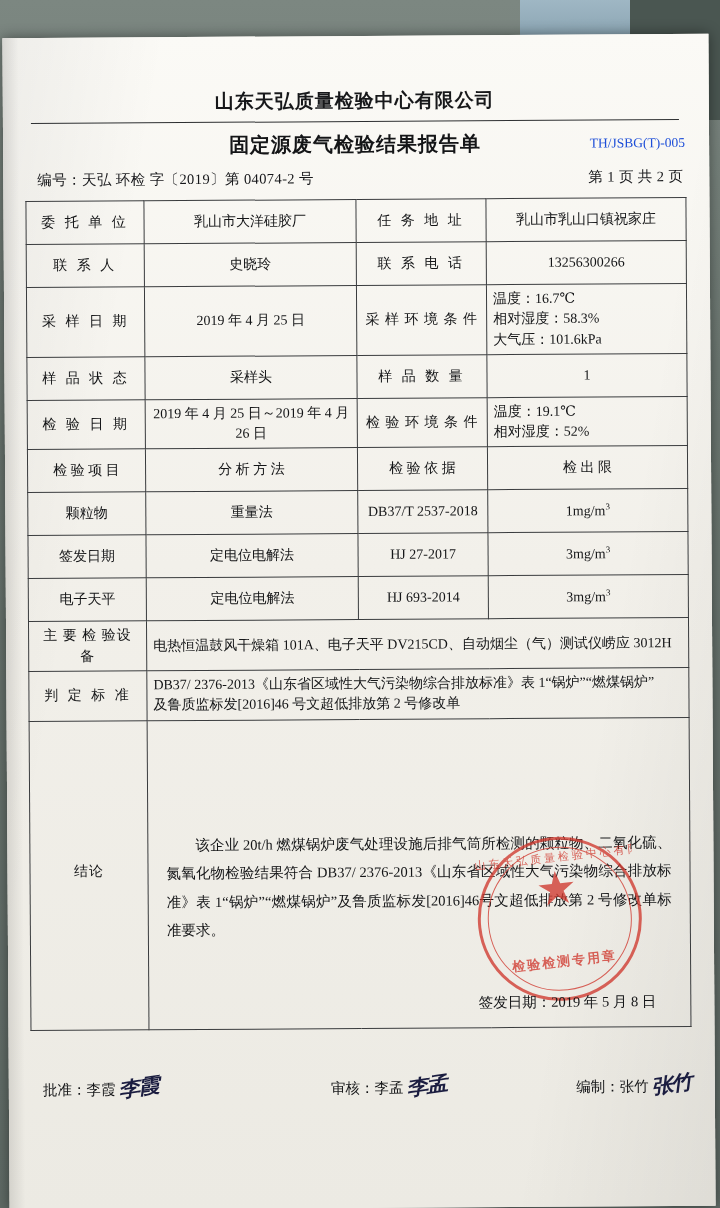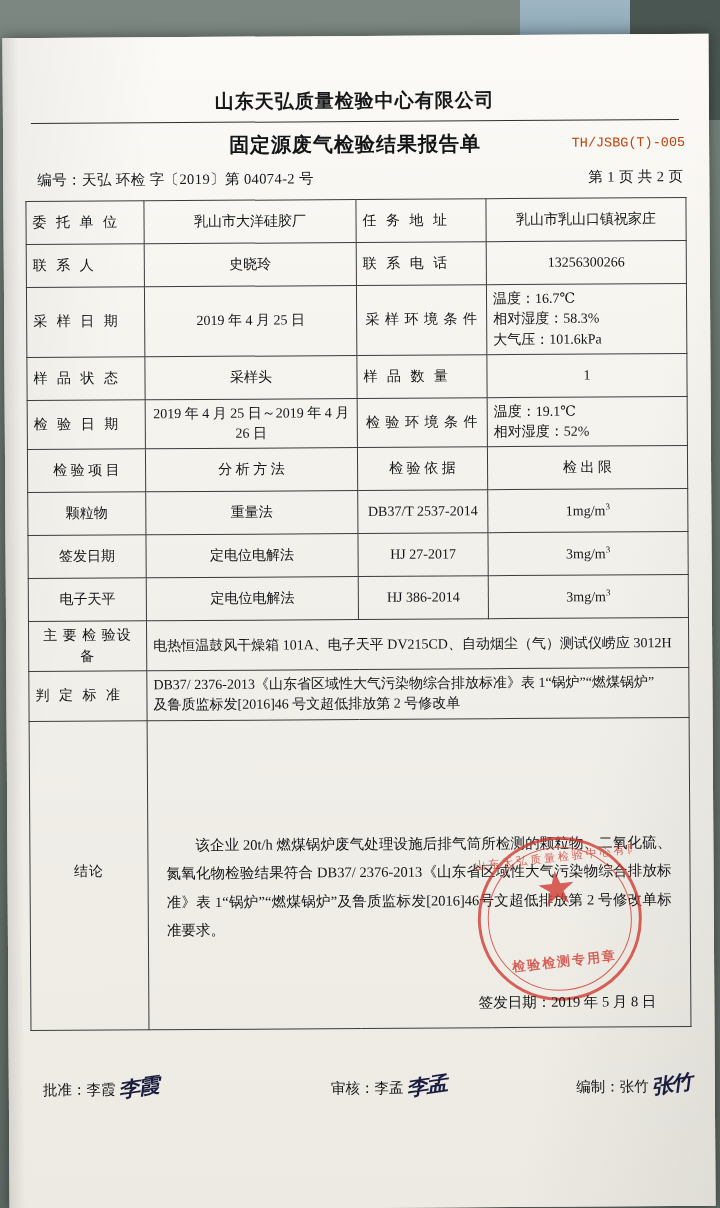--- a/index.html
+++ b/index.html
@@ -81,22 +81,22 @@
     font-size: 20px;
     font-weight: bold;
     letter-spacing: 1px;
     color: #141517;
   }
   .doc-code {
     position: absolute;
     right: 0;
     top: 6px;
     font-size: 13.5px;
-    color: #c2410c;
-    font-family: Liberation Mono, monospace;
+    color: #1d4ed8;
+    font-family: Liberation Serif, serif;
   }
   .meta-row {
     position: relative;
     height: 26px;
     margin-top: 8px;
     font-size: 14.5px;
     color: #16171a;
   }
   .meta-left { position: absolute; left: 12px; top: 0; letter-spacing: 0.4px;}
   .meta-right { position: absolute; right: 2px; top: 0; letter-spacing: 0.4px;}
@@ -109,20 +109,21 @@
   }
   table.main td {
     border: 1px solid #3a3c3e;
     font-size: 14px;
     color: #141517;
     padding: 4px 6px;
     vertical-align: middle;
     line-height: 1.45;
   }
   .lbl {
+    text-align: center;
     letter-spacing: 3px;
   }
   .lbl-tight {
     text-align: center;
     letter-spacing: 1px;
   }
   .ctr { text-align: center; }
   .lft { text-align: left; }
   .sup { font-size: 9px; vertical-align: super; }
   .h34 { height: 34px; }
@@ -304,33 +305,33 @@
           <tr>
             <td class="ctr h34">检 验 项 目</td>
             <td class="ctr h34">分 析 方 法</td>
             <td class="ctr h34">检 验 依 据</td>
             <td class="ctr h34">检 出 限</td>
           </tr>
 
           <tr>
             <td class="ctr h34">颗粒物</td>
             <td class="ctr h34">重量法</td>
-            <td class="ctr h34">DB37/T 2537-2014</td>
+            <td class="ctr h34">DB37/T 2537-2018</td>
             <td class="ctr h34"><span>1mg/m</span><span class="sup">3</span></td>
           </tr>
           <tr>
             <td class="ctr h34">签发日期</td>
             <td class="ctr h34">定电位电解法</td>
             <td class="ctr h34">HJ 27-2017</td>
             <td class="ctr h34"><span>3mg/m</span><span class="sup">3</span></td>
           </tr>
           <tr>
             <td class="ctr h34">电子天平</td>
             <td class="ctr h34">定电位电解法</td>
-            <td class="ctr h34">HJ 386-2014</td>
+            <td class="ctr h34">HJ 693-2014</td>
             <td class="ctr h34"><span>3mg/m</span><span class="sup">3</span></td>
           </tr>
 
           <tr>
             <td class="lbl-tight">主 要 检 验设 备</td>
             <td class="lft" colspan="3">电热恒温鼓风干燥箱 101A、电子天平 DV215CD、自动烟尘（气）测试仪崂应 3012H</td>
           </tr>
 
           <tr>
             <td class="lbl">判 定 标 准</td>

